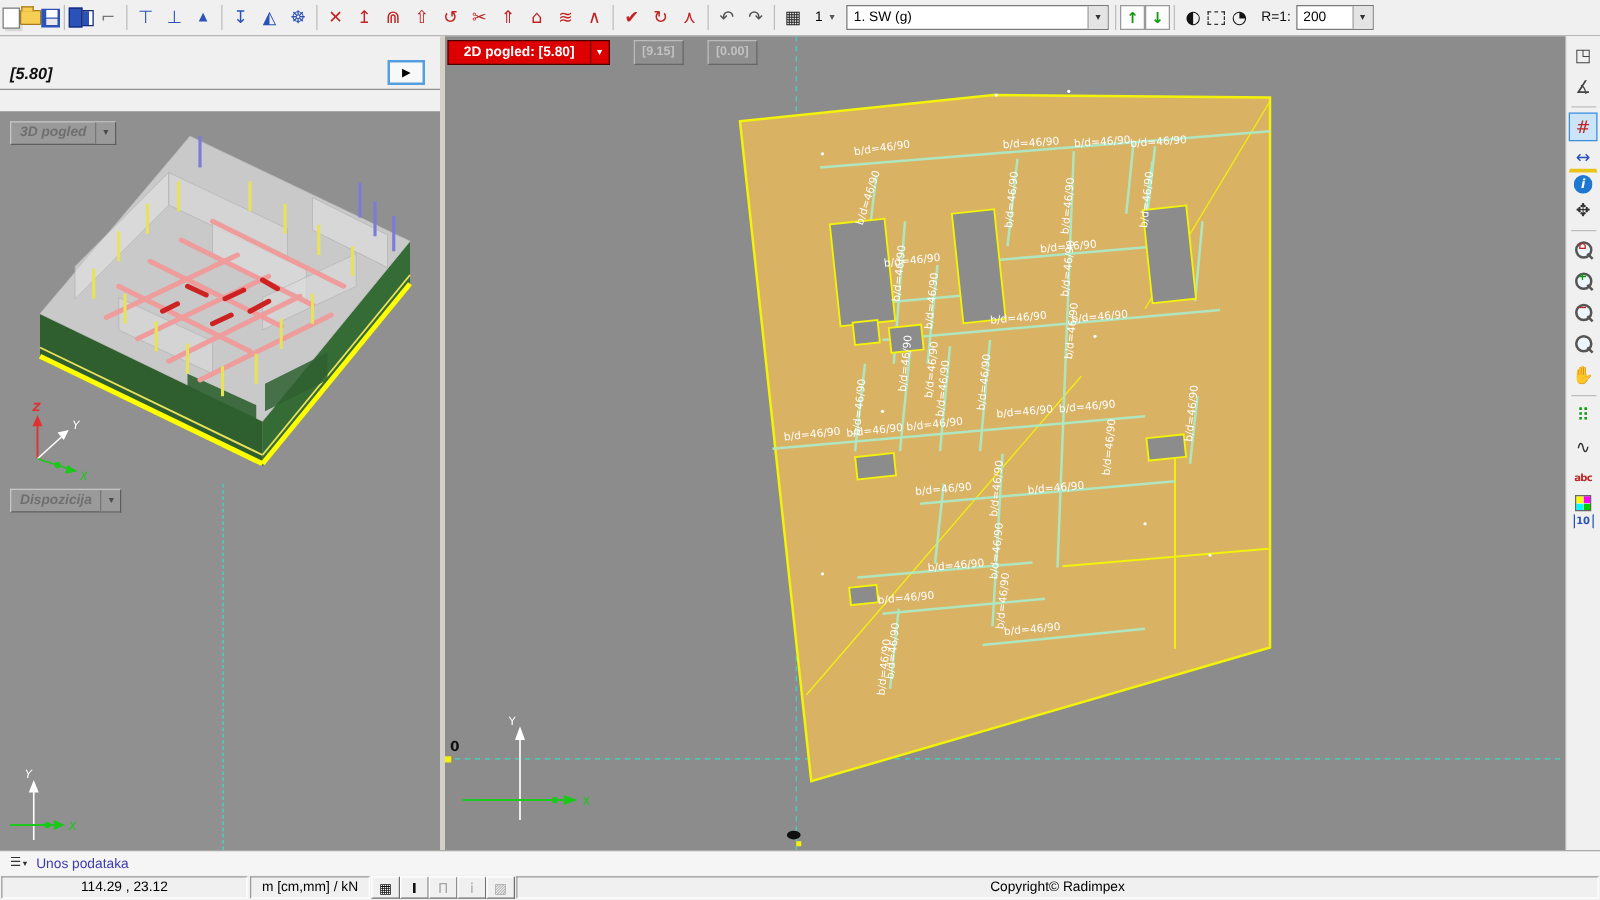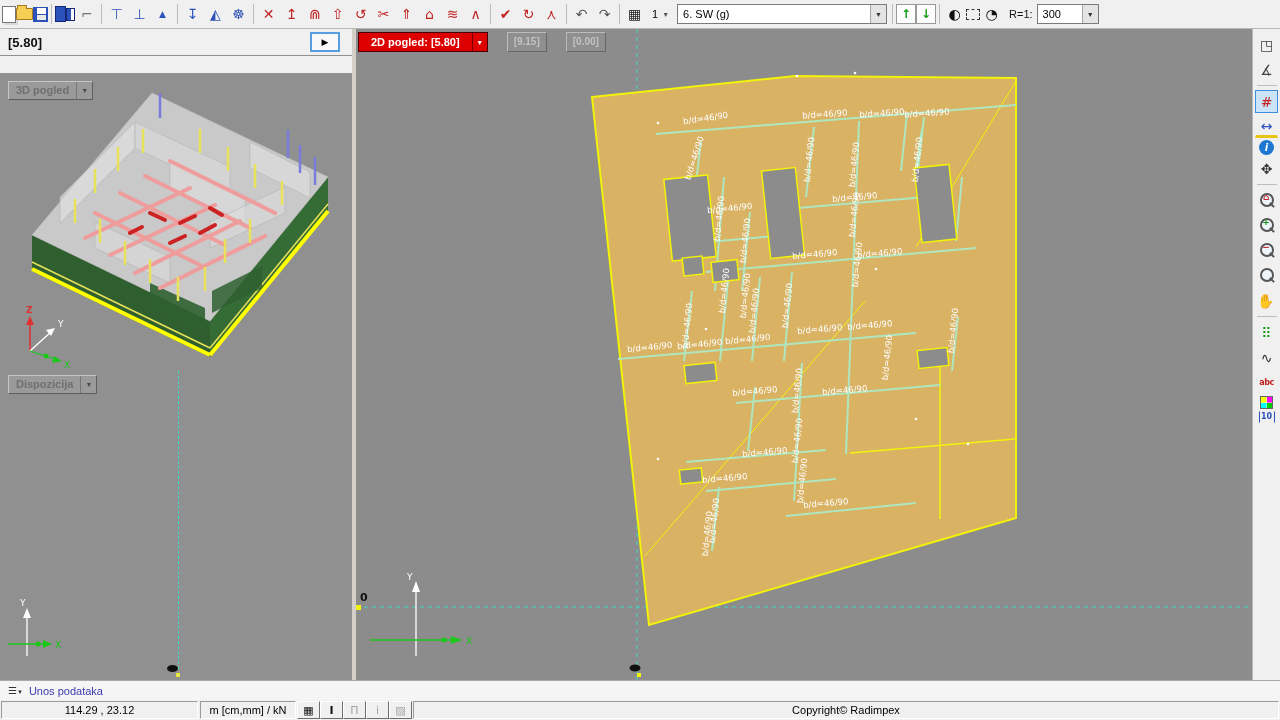--- a/index.html
+++ b/index.html
@@ -37,21 +37,21 @@
                linear-gradient(#00FFFF,#00FFFF) 0 100%/50% 50% no-repeat,
                linear-gradient(#00CC00,#00CC00) 100% 100%/50% 50% no-repeat;}
   .combo{display:inline-flex;align-items:center;height:20px;background:#FFF;border:1px solid #7A7A7A;margin:0 2px;}
   .combo .val{padding:0 5px;white-space:nowrap;}
   .combo .dd{width:16px;height:100%;background:#E4E4E4;border-left:1px solid #A5A5A5;display:flex;align-items:center;justify-content:center;font-size:7px;color:#333;}
   .mini-dd{display:inline-flex;align-items:center;margin:0 3px;padding:0 3px;height:20px;}
   .mini-dd .v{font-size:11px;margin-right:4px;}
   .mini-dd .a{font-size:7px;color:#555;}
   .lbl{margin:0 2px 0 6px;font-size:11px;color:#111;}
   
-  #left-col{position:absolute;left:0;top:29px;width:352px;height:651px;}
+  #left-col{position:absolute;left:0;top:45px;width:352px;height:651px;font-style:italic;}
   #lt-titlebar{position:absolute;left:0;top:0;width:352px;height:27px;background:#F0F0F0;
     border-bottom:1px solid #8F8F8F;display:flex;align-items:center;}
   #lt-titlebar .ttl{font-weight:bold;font-size:13px;margin-left:8px;color:#111;}
   #play-btn{position:absolute;right:12px;top:3px;width:30px;height:20px;background:#F8F8F8;
     border:2px solid #569FDE;display:flex;align-items:center;justify-content:center;font-size:9px;color:#000;}
   .panel{position:absolute;background:#909090;overflow:hidden;}
   #view3d-panel{left:0;top:27px;width:352px;height:313px;border-bottom:2px solid #CFCFCF;margin-top:17px;}
   #disp-panel{left:0;top:342px;width:352px;height:309px;}
   .gray-btn{position:absolute;display:inline-flex;height:19px;background:#9A9A9A;
     border:1px solid;border-color:#C6C6C6 #5E5E5E #5E5E5E #C6C6C6;color:#6F6F6F;font-weight:bold;font-size:11px;z-index:5;}
@@ -132,35 +132,35 @@
       <span class="tbi " style="color: rgb(85, 85, 85);">↶</span>
       <span class="tbi " style="color: rgb(85, 85, 85);">↷</span>
       <span class="sep"></span>
       <span class="tbi " style="color: rgb(34, 34, 34);">▦</span>
     </span>
   <span class="mini-dd">
     <span class="v">1</span>
     <span class="a">▼</span>
   </span>
   <span class="combo" style="width:210px">
-    <span class="val" style="flex:1">6. SW  (g)</span>
+    <span class="val" style="flex:1">1. SW  (g)</span>
     <span class="dd">▼</span>
   </span>
   <span class="sep"></span>
   <span id="tt-icons-b" style="display:flex;align-items:center">
       <span class="tbi icon-pg" style="color: rgb(17, 153, 17);">↑</span>
       <span class="tbi icon-pg" style="color: rgb(17, 153, 17);">↓</span>
       <span class="sep"></span>
       <span class="tbi " style="color: rgb(17, 17, 17);">◐</span>
       <span class="tbi icon-dashbox"></span>
       <span class="tbi " style="color: rgb(17, 17, 17);">◔</span>
     </span>
   <span class="lbl">R=1:</span>
   <span class="combo" style="width:62px">
-    <span class="val" style="flex:1">300</span>
+    <span class="val" style="flex:1">200</span>
     <span class="dd">▼</span>
   </span>
 </div>
 
 <div id="left-col">
   <div id="lt-titlebar">
     <span class="ttl">[5.80]</span>
     <span id="play-btn">▶</span>
   </div>
 

